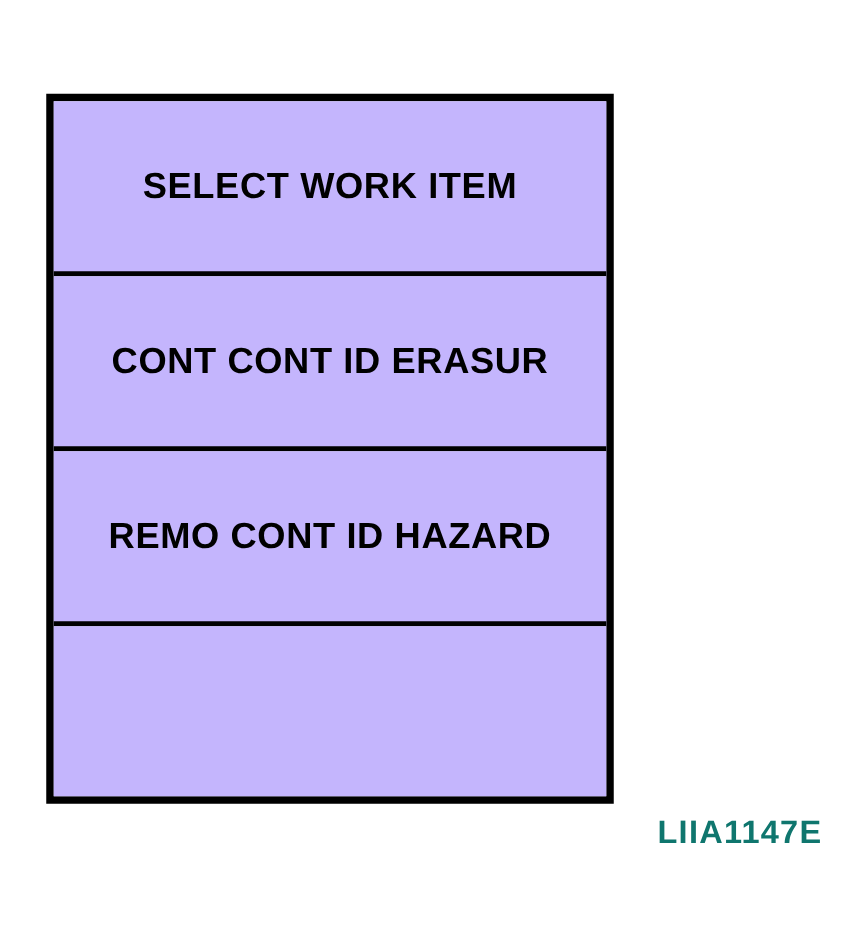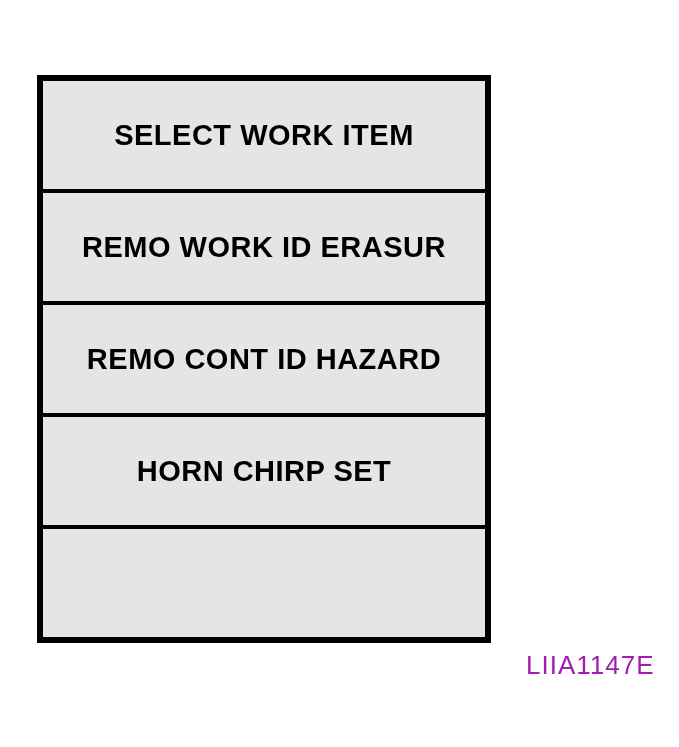--- a/index.html
+++ b/index.html
@@ -25,63 +25,60 @@
     background: #ffffff;
     display: flex;
     flex-direction: column;
   }
   .menu-row {
     flex: 1 1 0;
     display: flex;
     align-items: center;
     justify-content: center;
     border-bottom: 4px solid #000000;
-    background: #e5e5e5;
+    background: #c4b5fd;
   }
   .menu-row:last-child {
     border-bottom: none;
   }
   .menu-row .row-label {
     font-weight: bold;
     font-size: 29px;
     letter-spacing: 0.5px;
     white-space: nowrap;
     line-height: 1;
   }
   .figure-code {
     position: absolute;
     left: 526px;
     top: 650px;
     font-size: 26px;
-    font-weight: normal;
+    font-weight: bold;
     letter-spacing: 1px;
-    color: #a21caf;
+    color: #0f766e;
   }
 </style>
 </head>
 <body>
 
 <div class="menu-box">
 
   <div class="menu-row">
     <span class="row-label">SELECT WORK ITEM</span>
   </div>
 
 
   <div class="menu-row">
-    <span class="row-label">REMO WORK ID ERASUR</span>
+    <span class="row-label">CONT CONT ID ERASUR</span>
   </div>
 
   <div class="menu-row">
     <span class="row-label">REMO CONT ID HAZARD</span>
   </div>
 
-  <div class="menu-row">
-    <span class="row-label">HORN CHIRP SET</span>
-  </div>
 
 
 
   <div class="menu-row">
     <span class="row-label"></span>
   </div>
 
 </div>
 
 <div class="figure-code">LIIA1147E</div>

